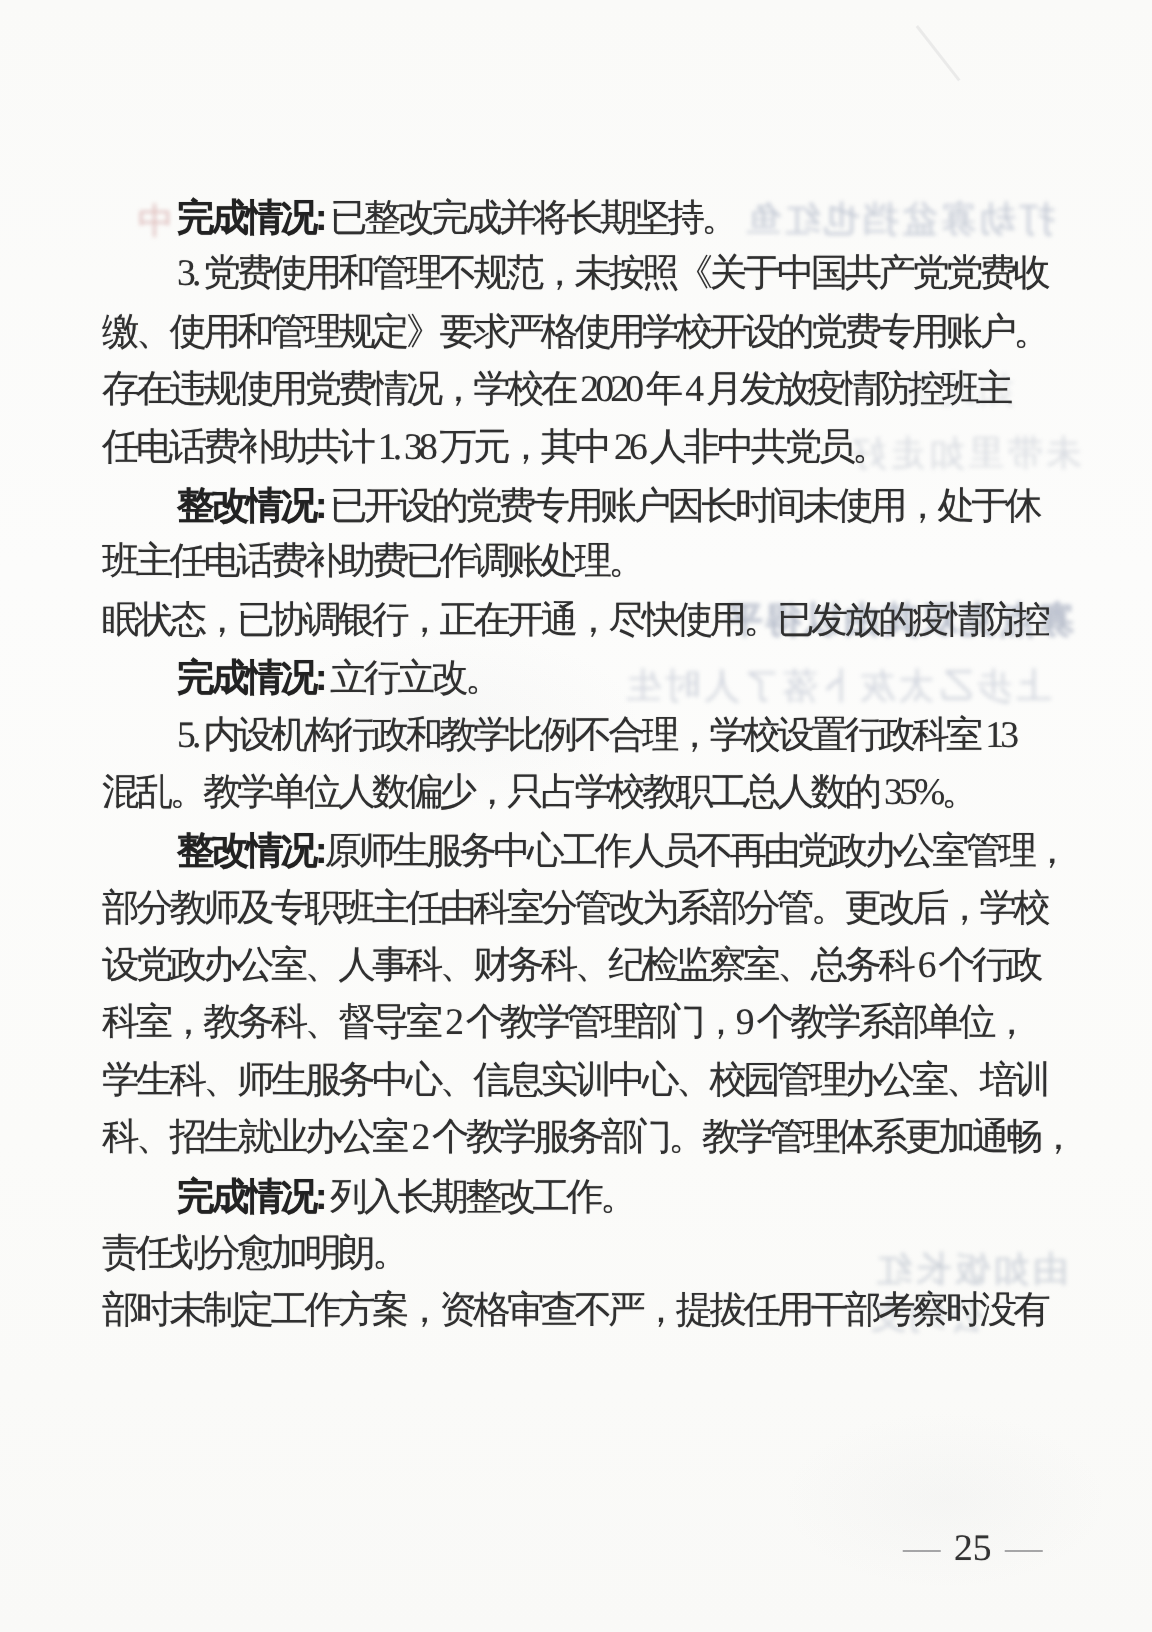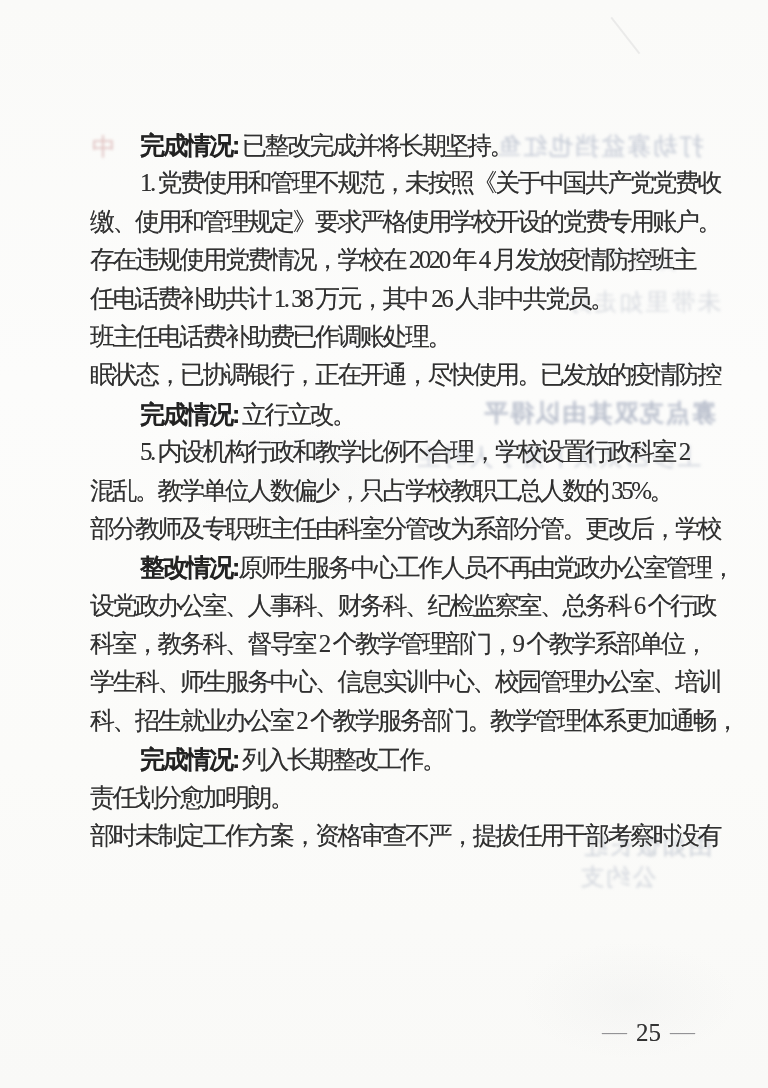--- a/index.html
+++ b/index.html
@@ -20,21 +20,21 @@
     background: radial-gradient(ellipse, rgba(160,165,172,0.05), rgba(160,165,172,0) 70%); }
   .smudge.s2 { left: 520px; top: 940px; width: 220px; height: 120px;
     background: radial-gradient(ellipse, rgba(160,165,172,0.05), rgba(160,165,172,0) 70%); }
   .scratch {
     position: absolute; left: 618px; top: -6px; width: 60px; height: 46px;
     border-left: 2px solid rgba(120,122,128,0.12);
     transform: rotate(-38deg);
   }
   
   .doc-body {
-    position: absolute; left: 90px; top: 126px; width: 625px;
+    position: absolute; left: 68px; top: 126px; width: 625px;
     color: #303030;
   }
   .line {
     height: 38.4px; line-height: 38.4px;
     font-size: 25px; letter-spacing: -2.5px;
     white-space: nowrap;
     text-shadow: 0 0 0.6px rgba(70,70,70,0.55);
   }
   .line.indent { padding-left: 50px; }
   .line .lbl {
@@ -81,31 +81,32 @@
   <div class="bleed bl-a-right">打劫寡盆挡也红鱼</div>
   <div class="bleed bl-g">如此鱼</div>
   <div class="bleed bl-f">未带里如走好</div>
   <div class="bleed bl-b">寡点克双其由以得平</div>
   <div class="bleed bl-c">上步乙太灰卜落了人时生</div>
   <div class="bleed bl-d1">由如饭长红</div>
   <div class="bleed bl-e1">公约支</div>
 
   <div class="doc-body">
       <div class="line indent"><span class="lbl">完成情况:</span> 已整改完成并将长期坚持。</div>
-      <div class="line indent">1. 党费使用和管理不规范，未按照《关于中国共产党党费收</div>
+      <div class="line indent">3. 党费使用和管理不规范，未按照《关于中国共产党党费收</div>
       <div class="line">缴、使用和管理规定》要求严格使用学校开设的党费专用账户。</div>
       <div class="line">存在违规使用党费情况，学校在 2020 年 4 月发放疫情防控班主</div>
       <div class="line">任电话费补助共计 1. 38 万元，其中 26 人非中共党员。</div>
+      <div class="line indent"><span class="lbl">整改情况:</span> 已开设的党费专用账户因长时间未使用，处于休</div>
       <div class="line">班主任电话费补助费已作调账处理。</div>
       <div class="line">眠状态，已协调银行，正在开通，尽快使用。已发放的疫情防控</div>
       <div class="line indent"><span class="lbl">完成情况:</span> 立行立改。</div>
-      <div class="line indent">5. 内设机构行政和教学比例不合理，学校设置行政科室 2</div>
+      <div class="line indent">5. 内设机构行政和教学比例不合理，学校设置行政科室 13</div>
       <div class="line">混乱。教学单位人数偏少，只占学校教职工总人数的 35%。</div>
+      <div class="line indent"><span class="lbl">整改情况:</span>原师生服务中心工作人员不再由党政办公室管理，</div>
       <div class="line">部分教师及专职班主任由科室分管改为系部分管。更改后，学校</div>
-      <div class="line indent"><span class="lbl">整改情况:</span>原师生服务中心工作人员不再由党政办公室管理，</div>
       <div class="line">设党政办公室、人事科、财务科、纪检监察室、总务科 6 个行政</div>
       <div class="line">科室，教务科、督导室 2 个教学管理部门，9 个教学系部单位，</div>
       <div class="line">学生科、师生服务中心、信息实训中心、校园管理办公室、培训</div>
       <div class="line">科、招生就业办公室 2 个教学服务部门。教学管理体系更加通畅，</div>
       <div class="line indent"><span class="lbl">完成情况:</span> 列入长期整改工作。</div>
       <div class="line">责任划分愈加明朗。</div>
       <div class="line">部时未制定工作方案，资格审查不严，提拔任用干部考察时没有</div>
     </div>
 
   <div class="pageno">

